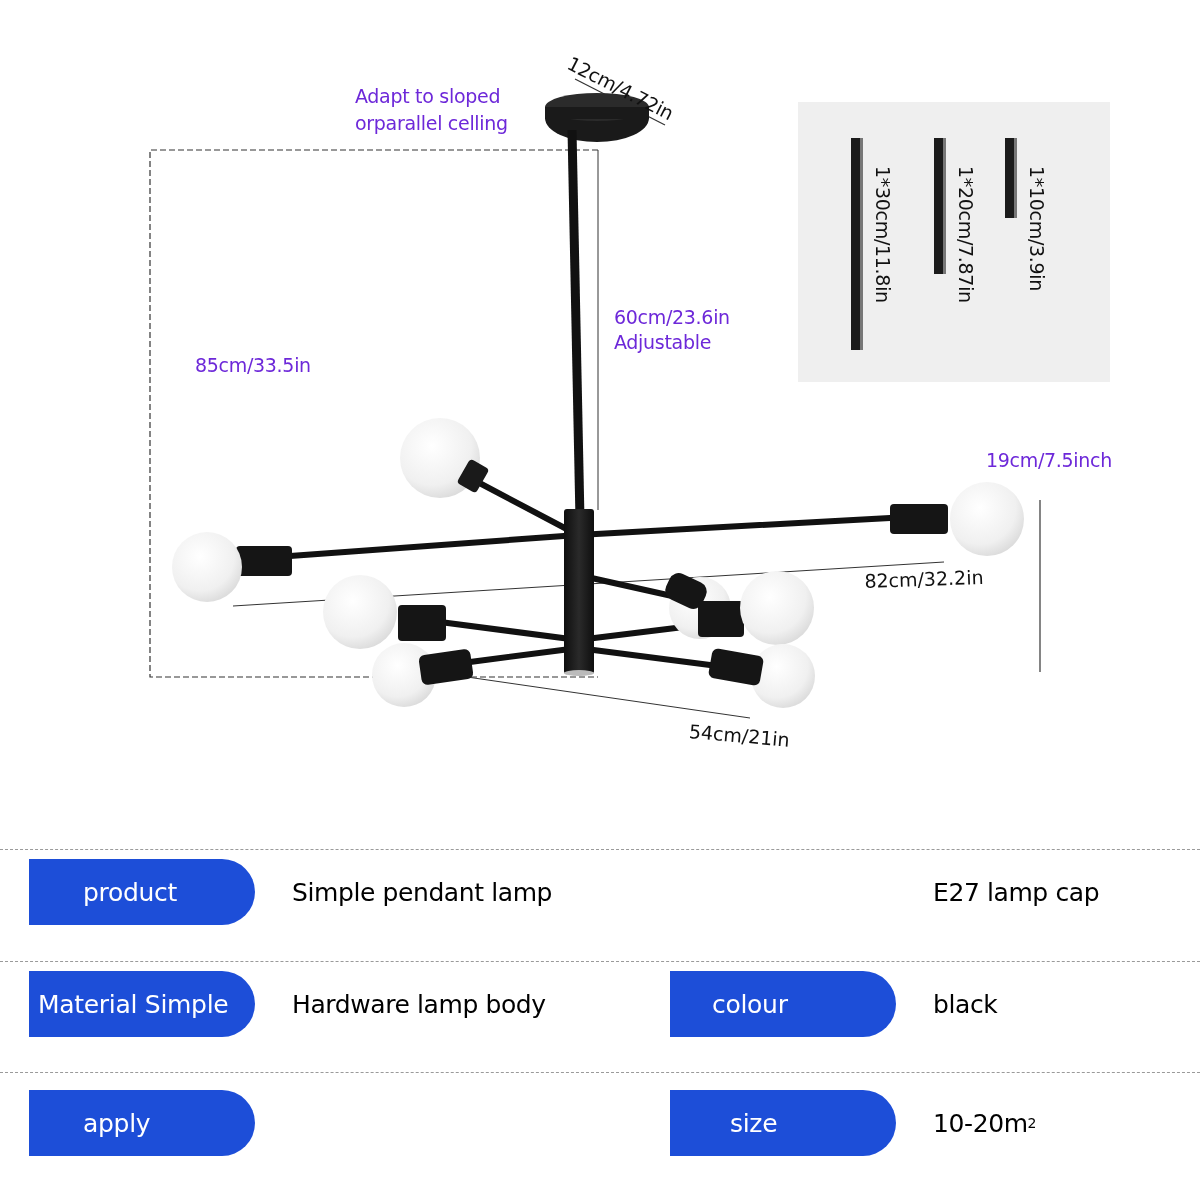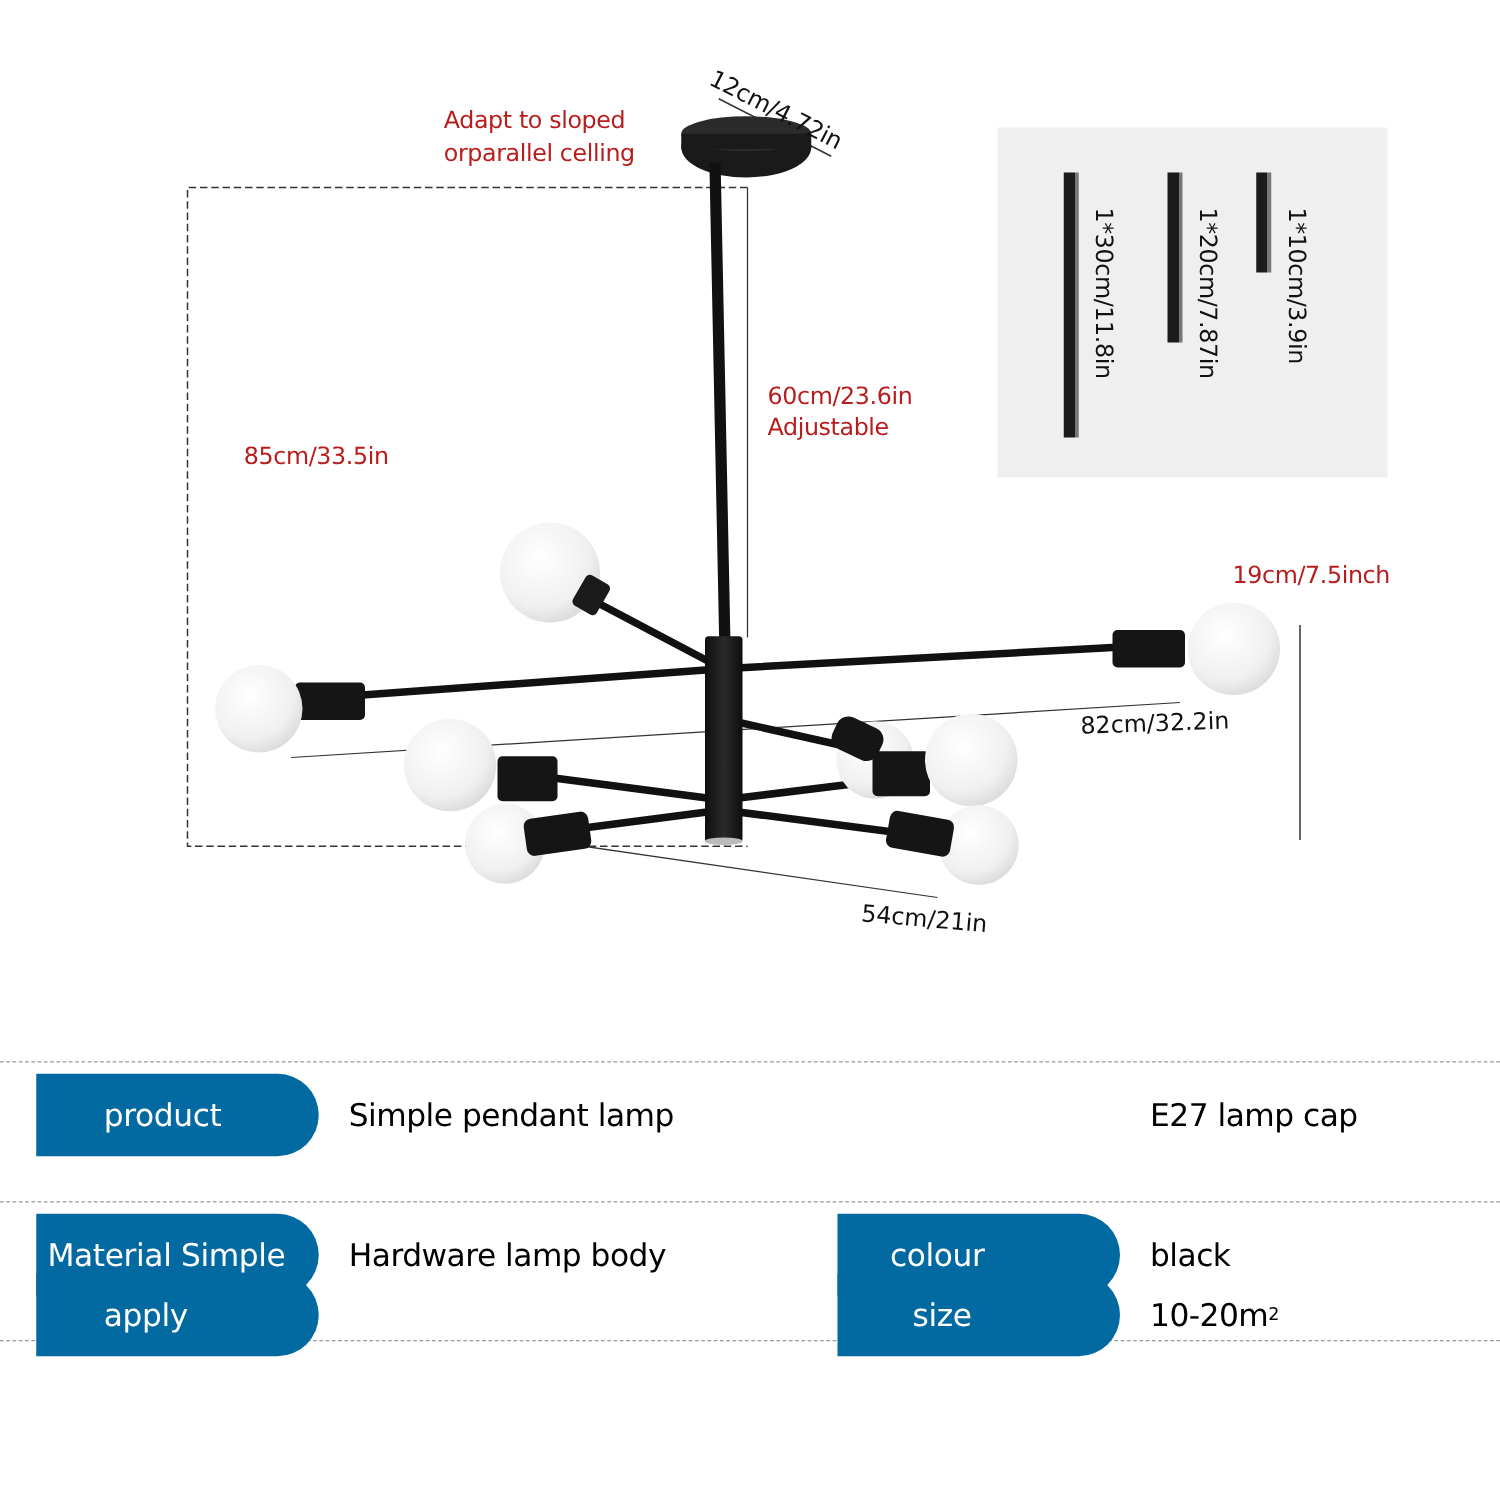--- a/index.html
+++ b/index.html
@@ -1,33 +1,33 @@
 <!DOCTYPE html>
 <html><head>
 <meta charset="utf-8">
 <style>
   html, body { margin: 0; padding: 0; background: #ffffff; }
   body { width: 1200px; height: 1200px; position: relative; overflow: hidden;
          font-family: "DejaVu Sans", "Liberation Sans", sans-serif; color: #111; }
   .diagram { position: absolute; left: 0; top: 0; width: 1200px; height: 800px; }
-  .label { position: absolute; font-size: 19px; line-height: 27px; color: #b91c1c; white-space: nowrap; letter-spacing: -0.3px; }
+  .label { position: absolute; font-size: 19px; line-height: 27px; color: #6d28d9; white-space: nowrap; letter-spacing: -0.3px; }
   .rod-panel { position: absolute; left: 798px; top: 102px; width: 312px; height: 280px; background: #efefef; }
   .rod { position: absolute; width: 12px; background: linear-gradient(90deg,#1b1b1b 0%,#1b1b1b 75%,#777 75%,#777 100%); }
   .rod-label { position: absolute; font-size: 19px; color: #111; writing-mode: vertical-rl; white-space: nowrap; letter-spacing: -0.3px; }
   .rot12 { position: absolute; left: 574px; top: 52px; font-size: 19px; transform: rotate(27deg); transform-origin: left top; white-space: nowrap; letter-spacing: -0.3px; }
   .rot54 { position: absolute; left: 690px; top: 720px; font-size: 19px; transform: rotate(5deg); transform-origin: left top; white-space: nowrap; }
   .rot82 { position: absolute; left: 864px; top: 570px; font-size: 19px; transform: rotate(-2deg); transform-origin: left top; white-space: nowrap; }
 
   .divider { position: absolute; left: 0; width: 1200px; height: 0; border-top: 1.5px dashed #9a9a9a; }
   .spec-row { position: absolute; left: 0; width: 1200px; height: 66px; }
-  .badge { position: absolute; top: 0; height: 66px; background: #0369a1;
+  .badge { position: absolute; top: 0; height: 66px; background: #1d4ed8;
            border-radius: 0 33px 33px 0; color: #fff; font-size: 25px;
            display: flex; align-items: center; box-sizing: border-box; letter-spacing: -0.3px; }
   .value { position: absolute; top: 0; height: 66px; display: flex; align-items: center;
-           font-size: 25px; color: #000; white-space: nowrap; letter-spacing: -0.4px; }
+           font-size: 25px; color: #000; white-space: nowrap; letter-spacing: -0.4px; margin-left: 13px; }
   sup { font-size: 14px; }
 </style>
 </head>
 <body>
 
 <div class="diagram">
 
   <svg width="1200" height="800" viewBox="0 0 1200 800" style="position:absolute;left:0;top:0">
     <defs>
       <radialGradient id="bulbGrad" cx="40%" cy="35%" r="70%">
@@ -132,21 +132,21 @@
     <div class="value" style="left:920px">E27 lamp cap</div>
   </div>
 
   <div class="spec-row" style="top:971px">
     <div class="badge" style="left:29px;width:226px;padding-left:9px">Material Simple</div>
     <div class="value" style="left:279px">Hardware lamp body</div>
     <div class="badge" style="left:670px;width:226px;padding-left:42px">colour</div>
     <div class="value" style="left:920px">black</div>
   </div>
 
-  <div class="spec-row" style="top:1019px">
+  <div class="spec-row" style="top:1090px">
     <div class="badge" style="left:29px;width:226px;padding-left:54px">apply</div>
     <div class="badge" style="left:670px;width:226px;padding-left:60px">size</div>
     <div class="value" style="left:920px">
         <span>10-20m</span>
         <sup>2</sup>
       </div>
   </div>
 </div>
 
 </body></html>

